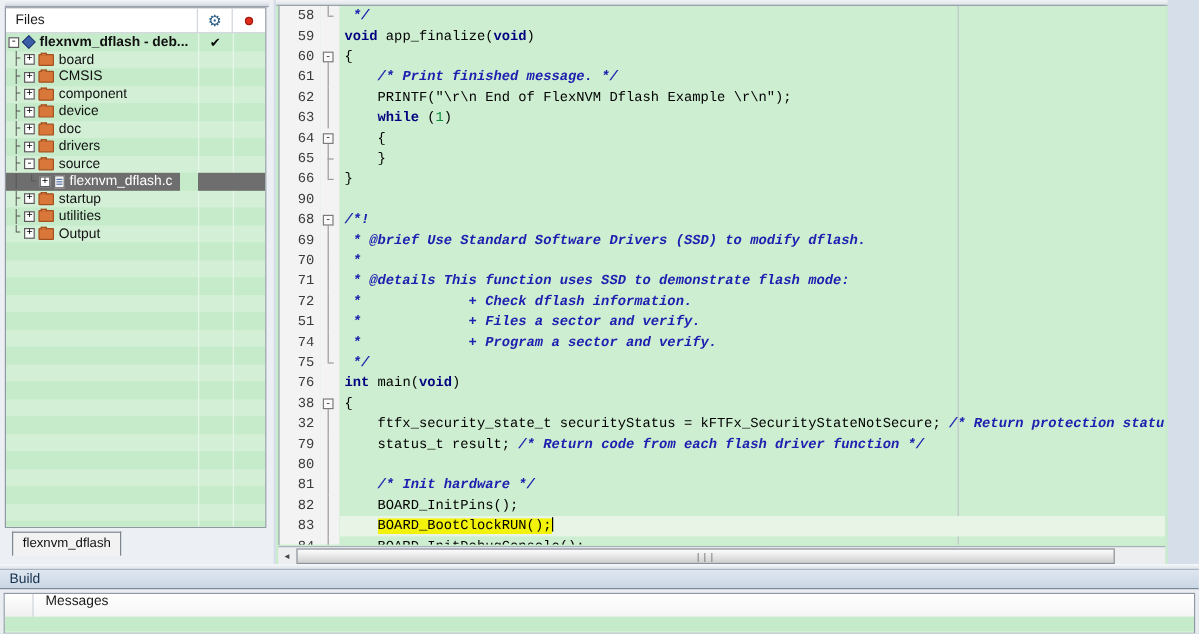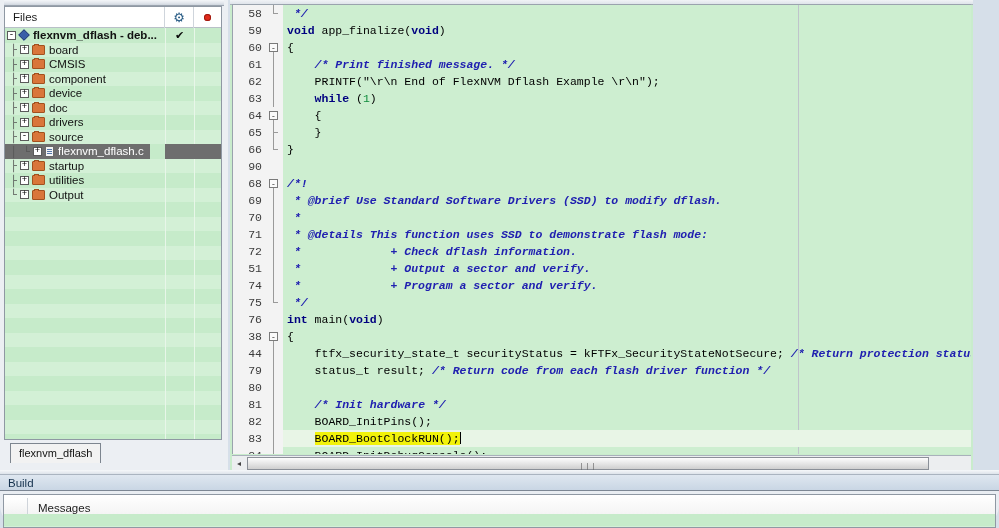--- a/index.html
+++ b/index.html
@@ -171,37 +171,37 @@
     height:13px; width:682px; margin-left:1px;
     background:linear-gradient(to bottom,#fdfdfd 0,#e9e9e9 45%,#cfcfcf 100%);
     border:1px solid #8b9098; box-sizing:border-box; position:relative;
   }
   #ed-thumb .grip { position:absolute; left:50%; top:3px; transform:translateX(-50%);
      font-size:8px; color:#6a6a6a; letter-spacing:1px; font-family:"Liberation Mono",monospace;}
 
   
   #build-panel {
     position:absolute; left:0; top:470px; width:999px; height:58px;
-    background:#e9edf2; box-sizing:border-box;border-radius:23px;
+    background:#e9edf2; box-sizing:border-box;
   }
   #build-sep { position:absolute; left:0; top:0; right:0; height:4px;
      background:linear-gradient(to bottom,#f6f8fa,#dde3ea); }
   #build-title {
     position:absolute; left:0; top:4px; right:0; height:17px;
     background:linear-gradient(to bottom,#dfe7f0 0,#c9d6e4 100%);
     border-top:1px solid #aab4c0; border-bottom:1px solid #7d8794;
     font-size:11.5px; color:#15314d; padding-left:8px; line-height:16px;
     box-sizing:border-box;
   }
   #build-body {
     position:absolute; left:3px; top:24px; right:3px; bottom:0;
     background:#fff; border:1px solid #8f98a3; box-sizing:border-box; overflow:hidden;
   }
   #msg-header {
-    height:26px; display:flex; align-items:center;
+    height:26px; display:flex; 
     background:linear-gradient(to bottom,#ffffff 0,#f1f1f1 100%);
     border-bottom:1px solid #c3c8cf; box-sizing:border-box;
   }
   #msg-header .mh-gutter { width:23px; height:19px; border-right:1px solid #cfd4da;
       background:linear-gradient(to bottom,#ffffff,#efefef); }
   #msg-header .mh-label { padding-left:10px; font-size:11.5px; color:#1c1c1c; }
   #msg-rows { position:absolute; left:0; top:19px; right:0; bottom:0; background:#c9eccc; }
   .mrow { height:12px; }
   .mrow.even { background:#c6ebca; }
   .mrow.odd  { background:#d3f0d6; }
@@ -374,21 +374,21 @@
           <div class="lnum">68</div>
           <div class="lnum">69</div>
           <div class="lnum">70</div>
           <div class="lnum">71</div>
           <div class="lnum">72</div>
           <div class="lnum">51</div>
           <div class="lnum">74</div>
           <div class="lnum">75</div>
           <div class="lnum">76</div>
           <div class="lnum">38</div>
-          <div class="lnum">44</div>
+          <div class="lnum">32</div>
           <div class="lnum">79</div>
           <div class="lnum">80</div>
           <div class="lnum">81</div>
           <div class="lnum">82</div>
           <div class="lnum">83</div>
           <div class="lnum">84</div>
         </div>
       <div id="foldbar">
           <div class="fold">
             <span class="vbar-half-top"></span>
@@ -485,21 +485,21 @@
             <div class="cline"><span class="code-text">    <span class="kw">while</span> (<span class="num">1</span>)</span></div>
             <div class="cline"><span class="code-text">    {</span></div>
             <div class="cline"><span class="code-text">    }</span></div>
             <div class="cline"><span class="code-text">}</span></div>
             <div class="cline"><span class="code-text"></span></div>
             <div class="cline"><span class="code-text"><span class="cmt">/*!</span></span></div>
             <div class="cline"><span class="code-text"><span class="cmt"> * @brief Use Standard Software Drivers (SSD) to modify dflash.</span></span></div>
             <div class="cline"><span class="code-text"><span class="cmt"> *</span></span></div>
             <div class="cline"><span class="code-text"><span class="cmt"> * @details This function uses SSD to demonstrate flash mode:</span></span></div>
             <div class="cline"><span class="code-text"><span class="cmt"> *             + Check dflash information.</span></span></div>
-            <div class="cline"><span class="code-text"><span class="cmt"> *             + Output a sector and verify.</span></span></div>
+            <div class="cline"><span class="code-text"><span class="cmt"> *             + Files a sector and verify.</span></span></div>
             <div class="cline"><span class="code-text"><span class="cmt"> *             + Program a sector and verify.</span></span></div>
             <div class="cline"><span class="code-text"><span class="cmt"> */</span></span></div>
             <div class="cline"><span class="code-text"><span class="kw">int</span> main(<span class="kw">void</span>)</span></div>
             <div class="cline"><span class="code-text">{</span></div>
             <div class="cline"><span class="code-text">    ftfx_security_state_t securityStatus = kFTFx_SecurityStateNotSecure; <span class="cmt">/* Return protection status */</span></span></div>
             <div class="cline"><span class="code-text">    status_t result; <span class="cmt">/* Return code from each flash driver function */</span></span></div>
             <div class="cline"><span class="code-text"></span></div>
             <div class="cline"><span class="code-text">    <span class="cmt">/* Init hardware */</span></span></div>
             <div class="cline"><span class="code-text">    BOARD_InitPins();</span></div>
             <div class="cline hl-line"><span class="code-text">    <span class="search-hl">BOARD_BootClockRUN();</span><span class="caret"></span></span></div>

